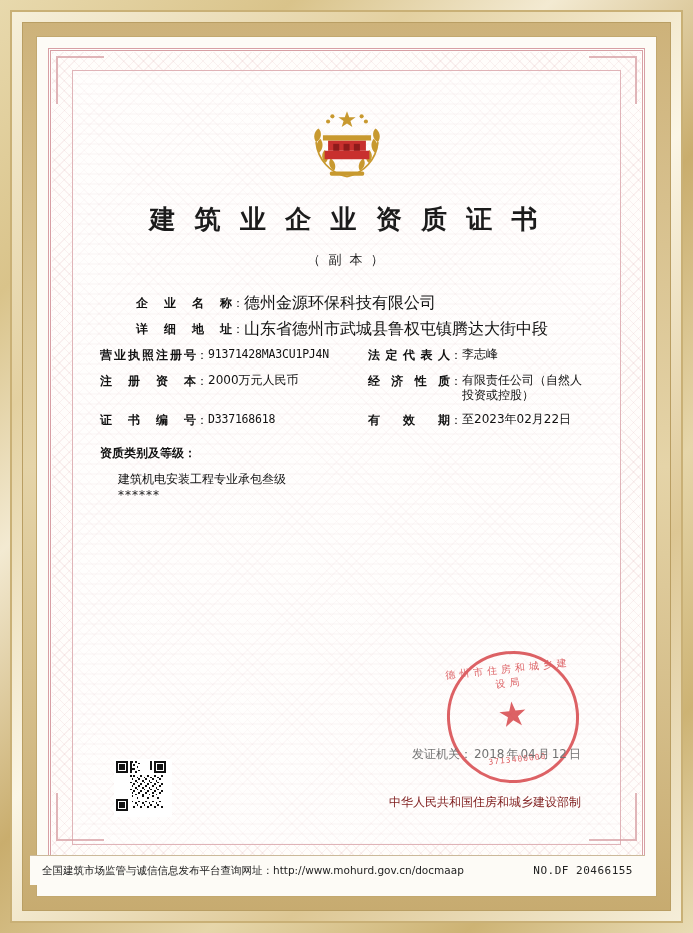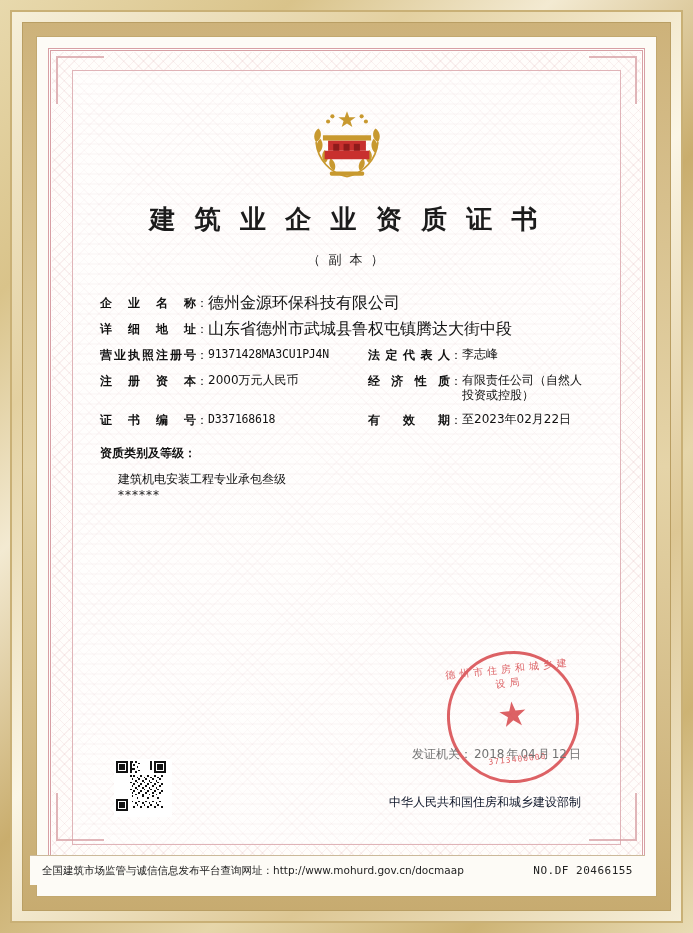--- a/index.html
+++ b/index.html
@@ -119,20 +119,21 @@
   .fields {
     margin: 26px 28px 0 28px;
     font-size: 12px;
     color: #111;
     font-family: "DejaVu Sans", "Liberation Sans", sans-serif;
   }
   .row {
     display: flex;
     align-items: flex-start;
     margin-bottom: 9px;
+    margin-left: 36px;
   }
   .lbl {
     width: 96px;
     flex: 0 0 96px;
     text-align: justify;
     text-align-last: justify;
     letter-spacing: 0px;
     color: #111;
     font-weight: bold;
     font-size: 12px;
@@ -214,21 +215,21 @@
     font-family: "DejaVu Sans", "Liberation Sans", sans-serif;
     display: flex;
     align-items: baseline;
     gap: 2px;
   }
   .ministry {
     position: absolute;
     right: 40px;
     bottom: 34px;
     font-size: 12px;
-    color: #0f172a;
+    color: #7f1d1d;
     font-family: "DejaVu Sans", "Liberation Sans", sans-serif;
   }
 
   
   .seal {
     position: absolute;
     right: 42px;
     bottom: 62px;
     width: 126px;
     height: 126px;

